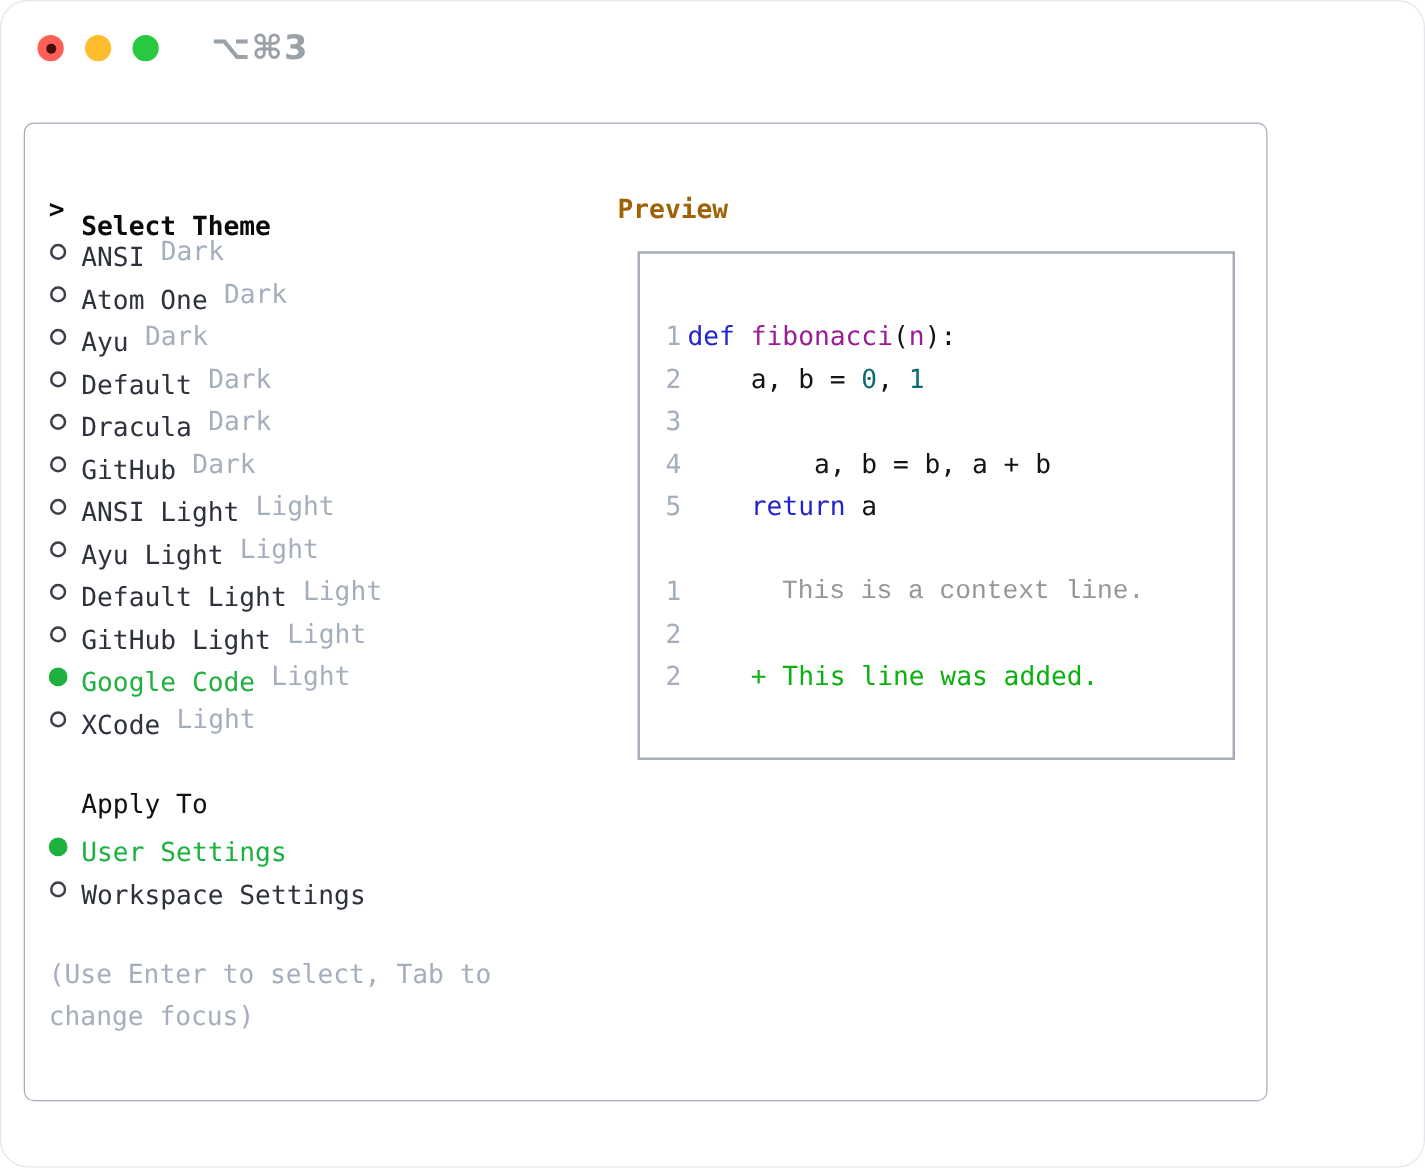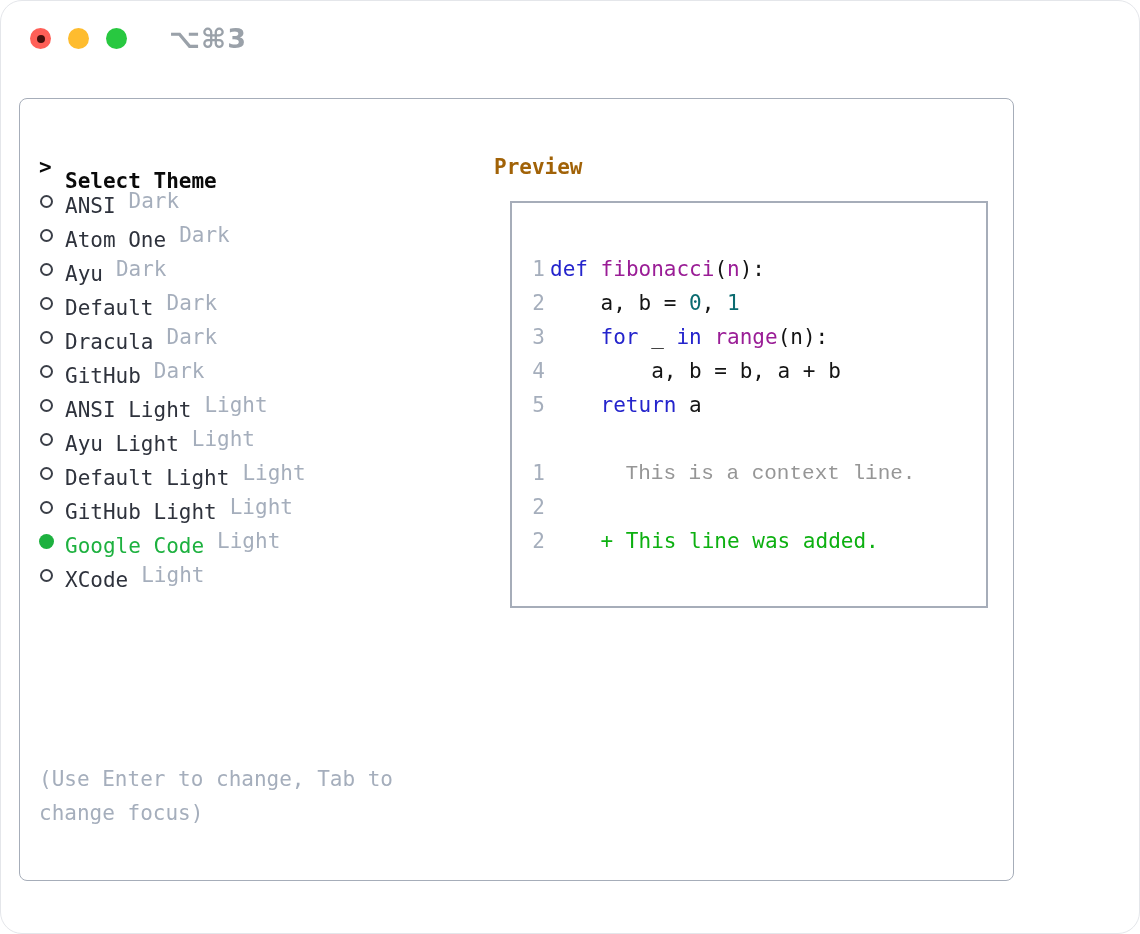--- a/index.html
+++ b/index.html
@@ -107,35 +107,44 @@
         <div class="row theme-row"><span class="marker"><span class="dot"></span></span><span class="tname">Dracula</span><span class="variant">Dark</span></div>
         <div class="row theme-row"><span class="marker"><span class="dot"></span></span><span class="tname">GitHub</span><span class="variant">Dark</span></div>
         <div class="row theme-row"><span class="marker"><span class="dot"></span></span><span class="tname">ANSI Light</span><span class="variant">Light</span></div>
         <div class="row theme-row"><span class="marker"><span class="dot"></span></span><span class="tname">Ayu Light</span><span class="variant">Light</span></div>
         <div class="row theme-row"><span class="marker"><span class="dot"></span></span><span class="tname">Default Light</span><span class="variant">Light</span></div>
         <div class="row theme-row"><span class="marker"><span class="dot"></span></span><span class="tname">GitHub Light</span><span class="variant">Light</span></div>
         <div class="row theme-row selected"><span class="marker"><span class="dot filled"></span></span><span class="tname">Google Code</span><span class="variant">Light</span></div>
         <div class="row theme-row"><span class="marker"><span class="dot"></span></span><span class="tname">XCode</span><span class="variant">Light</span></div>
       </div>
 
+    <div class="apply-section">
+      <div class="row">
+        <span class="marker"></span>
+        <span class="apply-header">Apply To</span>
+      </div>
+
+    <div class="row apply-row selected"><span class="marker"><span class="dot filled"></span></span><span class="tname">User Settings</span></div>
+        <div class="row apply-row"><span class="marker"><span class="dot"></span></span><span class="tname">Workspace Settings</span></div>
+      </div>
 
     <div class="help-section">
 
-    <div class="help-line">(Use Enter to change, Tab to</div>
+    <div class="help-line">(Use Enter to select, Tab to</div>
         <div class="help-line">change focus)</div>
       </div>
 
     <div class="preview-title">Preview</div>
 
     <div class="preview-box">
       <div id="code-block">
 
       <div class="code-line"><span class="ln">1</span><span class="code"><span class="tok-keyword">def</span><span class="tok-plain"> </span><span class="tok-function">fibonacci</span><span class="tok-plain">(</span><span class="tok-function">n</span><span class="tok-plain">):</span></span></div>
           <div class="code-line"><span class="ln">2</span><span class="code"><span class="tok-plain">    a, b = </span><span class="tok-number">0</span><span class="tok-plain">, </span><span class="tok-number">1</span></span></div>
-          <div class="code-line"><span class="ln">3</span><span class="code"><span class="tok-plain">    </span><span class="tok-keyword">for</span><span class="tok-plain"> _ </span><span class="tok-keyword">in</span><span class="tok-plain"> </span><span class="tok-function">range</span><span class="tok-plain">(n):</span></span></div>
+          <div class="code-line"><span class="ln">3</span></div>
           <div class="code-line"><span class="ln">4</span><span class="code"><span class="tok-plain">        a, b = b, a + b</span></span></div>
           <div class="code-line"><span class="ln">5</span><span class="code"><span class="tok-plain">    </span><span class="tok-keyword">return</span><span class="tok-plain"> a</span></span></div>
           <div class="spacer-line"></div>
           <div class="code-line"><span class="ln">1</span><span class="code diff-context">      This is a context line.</span></div>
           <div class="code-line"><span class="ln">2</span></div>
           <div class="code-line"><span class="ln">2</span><span class="code diff-added">    + This line was added.</span></div>
         </div>
     </div>
 
   </div>

